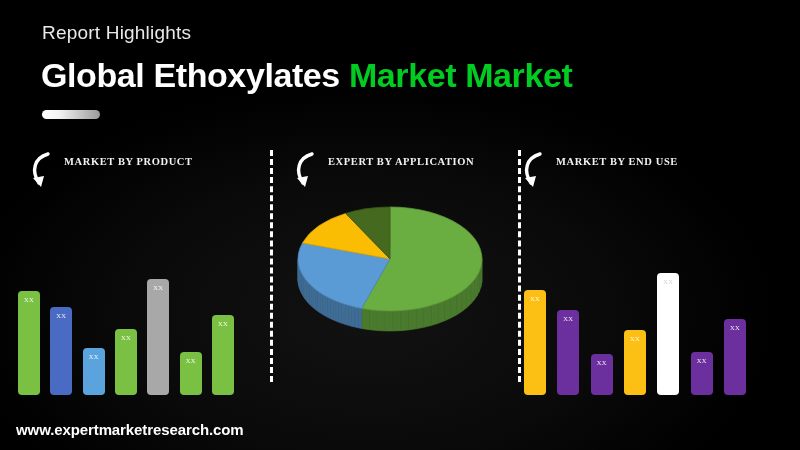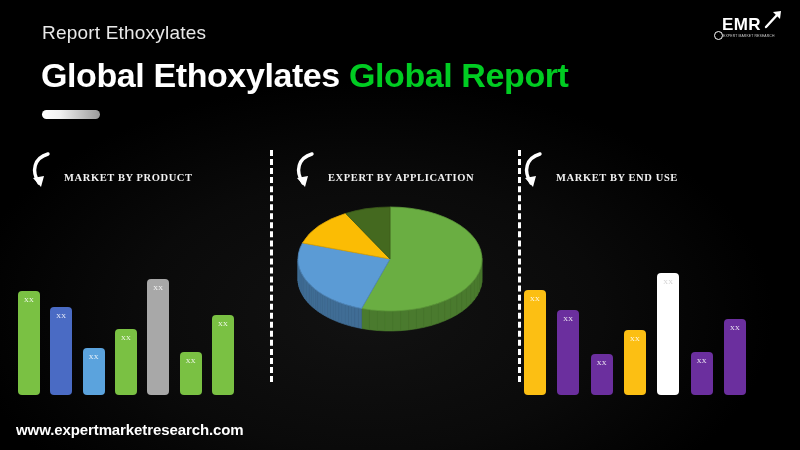--- a/index.html
+++ b/index.html
@@ -52,21 +52,20 @@
   #panel-product     { left:14px;  width:250px; }
   #panel-application { left:278px; width:232px; }
   #panel-enduse      { left:506px; width:258px; }
 
   .panel-head { position:relative; height:48px; }
   .panel-title {
     position:absolute; top:11px; left:50px;
     font-size:10.5px; font-weight:600; color:#f2f2f2; letter-spacing:.6px;
     white-space:nowrap;
     font-family:"Liberation Serif", serif;
-    margin-top:16px;
   }
   .curve-icon { position:absolute; left:14px; top:6px; width:30px; height:40px; }
 
   .divider {
     position:absolute; top:150px; width:0; height:232px;
     border-left:3px dashed #ffffff;
   }
   #divider-1 { left:270px; }
   #divider-2 { left:518px; }
 
@@ -90,35 +89,26 @@
   
   #footer-url {
     position:absolute; left:16px; bottom:12px;
     font-size:15px; font-weight:700; color:#ffffff; letter-spacing:-.1px;
   }
 </style>
 </head>
 <body>
 
 <div id="header">
-  <div id="eyebrow">Report Ethoxylates</div>
+  <div id="eyebrow">Report Highlights</div>
   <div id="main-title">
-    <span class="w">Global Ethoxylates</span><span>&nbsp;</span><span class="g">Global Report</span>
+    <span class="w">Global Ethoxylates</span><span>&nbsp;</span><span class="g">Market Market</span>
   </div>
   <div id="title-underline"></div>
 
-  <div id="logo">
-    <div id="logo-dot"></div>
-    <div id="logo-text">EMR</div>
-    <div id="logo-tag">EXPERT MARKET RESEARCH</div>
-    <svg id="logo-arrow" viewBox="0 0 22 20">
-      <path d="M2 18 L14 5" stroke="#ffffff" stroke-width="2.4" fill="none" stroke-linecap="round"></path>
-      <path d="M9 3 L17 2 L16 10 Z" fill="#ffffff"></path>
-    </svg>
-  </div>
 </div>
 
 <div class="divider" id="divider-1"></div>
 <div class="divider" id="divider-2"></div>
 
 <div class="panel" id="panel-product">
   <div class="panel-head">
     <svg class="curve-icon" viewBox="0 0 30 40">
       <path d="M20 3 C6 7, 3 20, 11 32" stroke="#ffffff" stroke-width="3.4" fill="none" stroke-linecap="round"></path>
       <path d="M5 27 L13 36 L16 25 Z" fill="#ffffff"></path>

